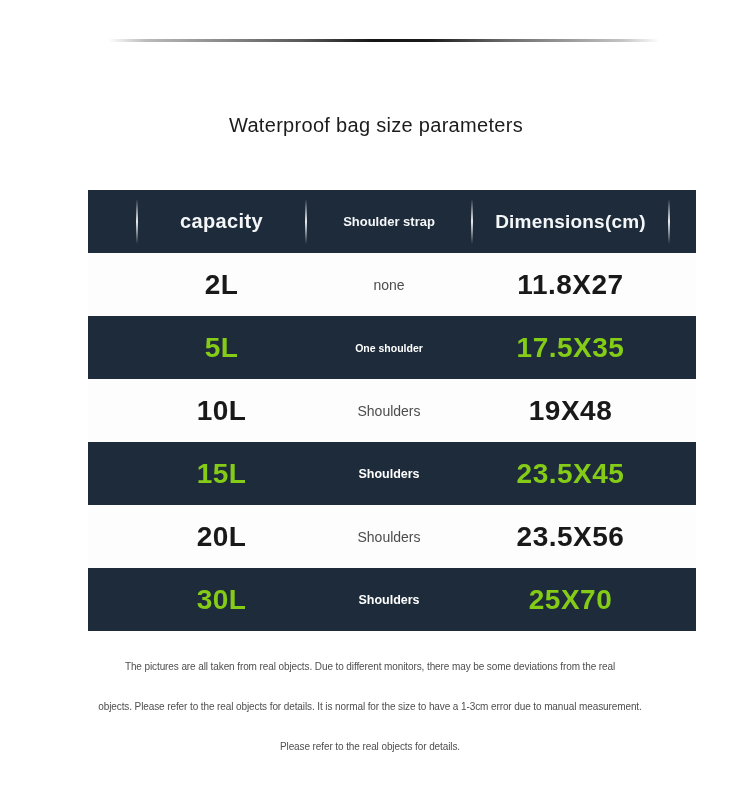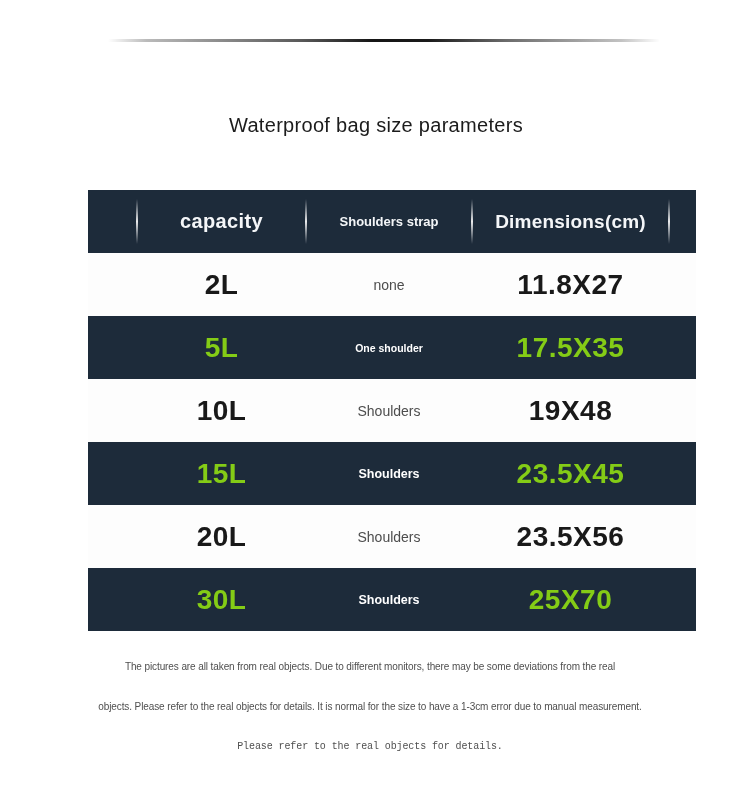--- a/index.html
+++ b/index.html
@@ -61,36 +61,36 @@
   .row.dark .cap,.row.dark .dims{color:#84cc16;}
   .row.light .strap{font-size:14px;font-weight:400;color:var(--strap_gray,#4d4d4d);}
   .row.dark .strap{font-size:12.5px;font-weight:700;color:#ffffff;}
   .row.dark .strap.small{font-size:10.5px;}
   .disclaimer{
     position:absolute;top:660px;left:28px;right:40px;
     text-align:center;color:var(--disclaimer_gray,#4f4f4f);
     font-size:10px;letter-spacing:-.1px;
   }
   .disclaimer p{margin:0 0 26px;white-space:nowrap;line-height:14px;}
-  .disclaimer p:last-child{margin-bottom:12px;font-family:Liberation Mono, monospace;}
+  .disclaimer p:last-child{margin-bottom:12px;}
 </style>
 </head>
 <body>
 
 <div class="canvas">
 
   <div class="top-line"></div>
 
   <h1 class="title">Waterproof bag size parameters</h1>
 
   <div class="size-table">
 
     <div class="row header">
       <div class="cap-h">capacity</div>
-      <div class="strap-h">Shoulders strap</div>
+      <div class="strap-h">Shoulder strap</div>
       <div class="dims-h">Dimensions(cm)</div>
       <i class="vdiv d1"></i>
       <i class="vdiv d2"></i>
       <i class="vdiv d3"></i>
       <i class="vdiv d4"></i>
     </div>
 
     <div class="row light">
       <div class="cap">2L</div>
       <div class="strap">none</div>

